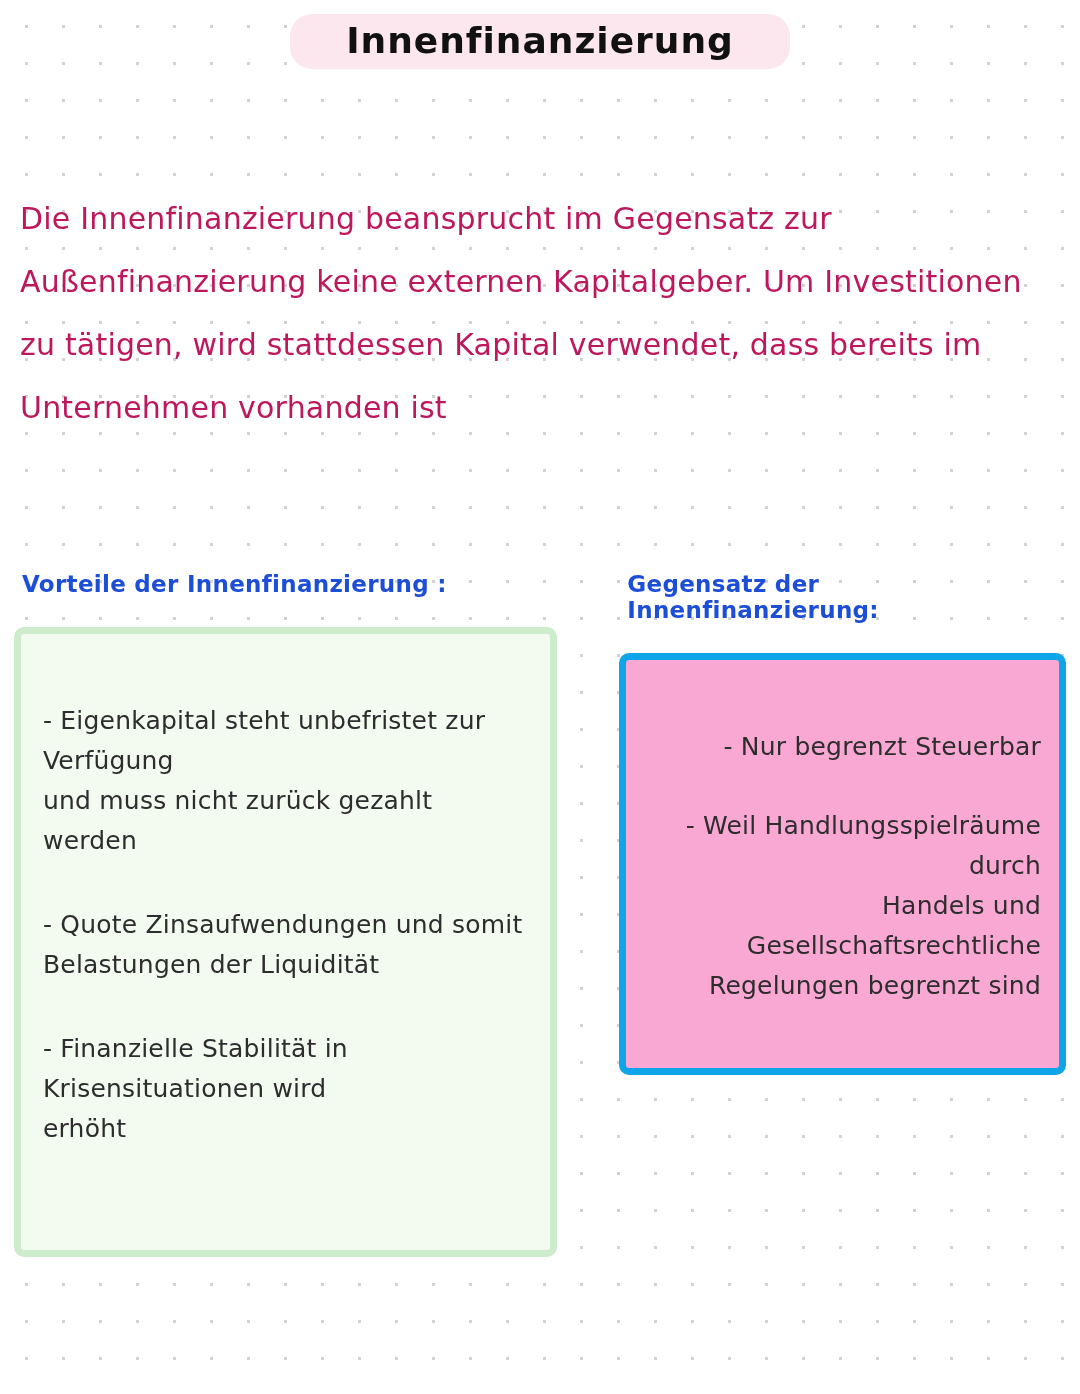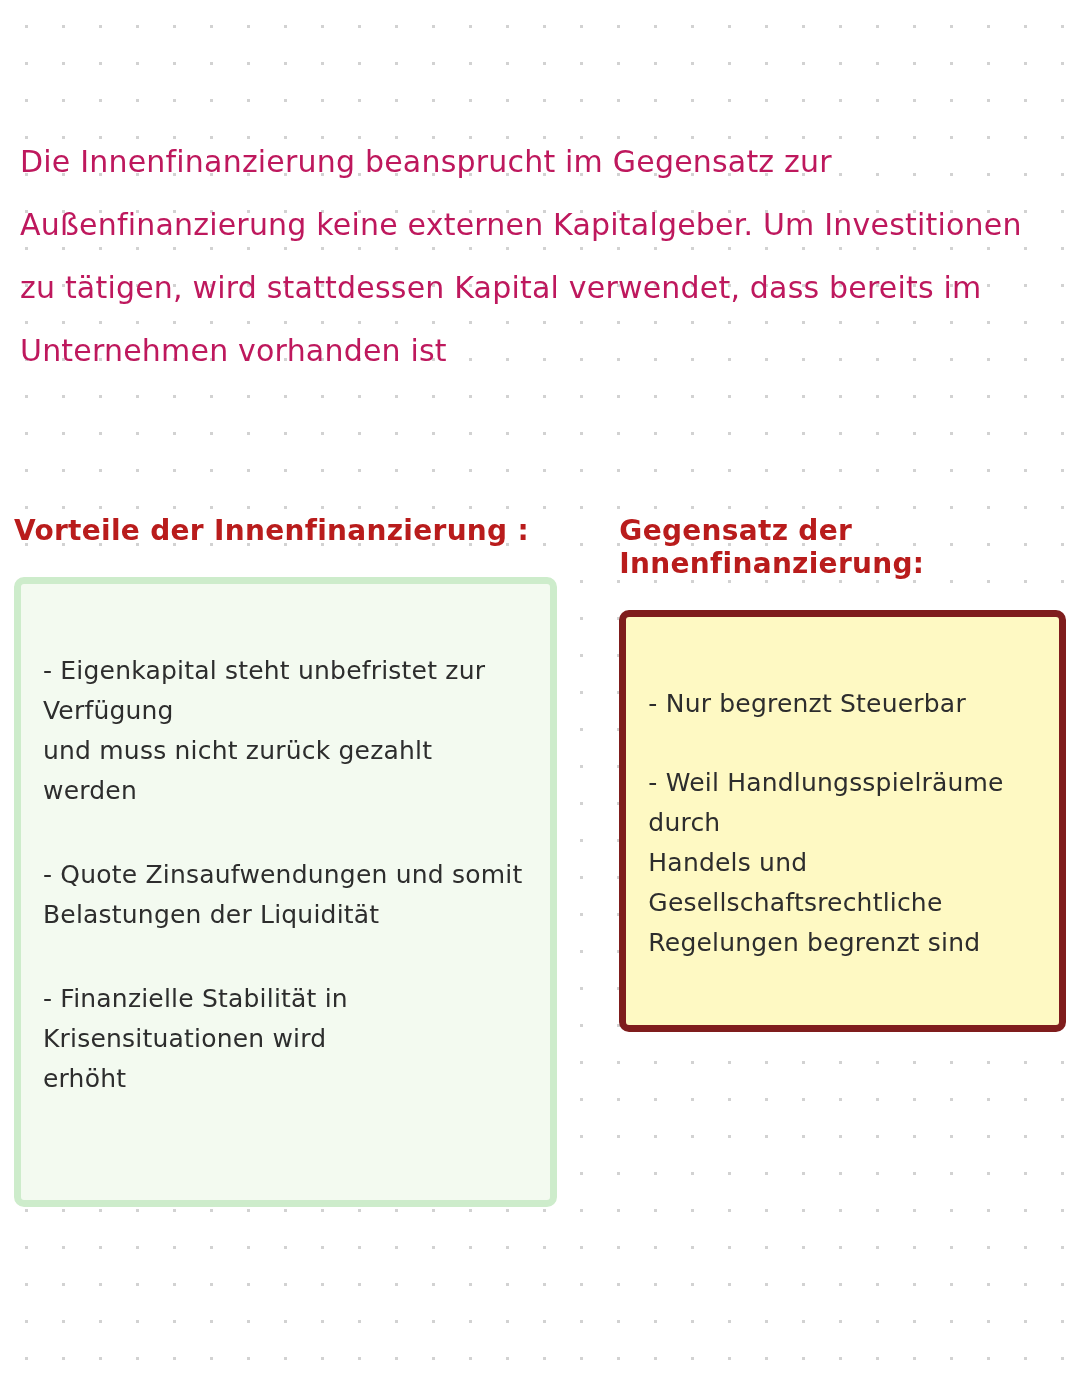--- a/index.html
+++ b/index.html
@@ -53,60 +53,64 @@
   
   .columns {
     display: flex;
     margin-top: 132px;
     align-items: flex-start;
   }
   .col-left  { width: 545px; margin-left: 0; }
   .col-right { width: 448px; margin-left: 62px; }
 
   .col-heading {
-    font-size: 28px;
+    font-size: 23px;
     font-weight: bold;
-    color: #b91c1c;
-    margin-left: 0;
+    color: #1d4ed8;
+    margin-left: 8px;
     letter-spacing: 0.3px;
   }
 
   .box {
     margin-top: 30px;
     border-radius: 10px;
     padding: 28px 18px 24px 22px;
   }
   .box-green {
     background: #f3faf0;
     border: 7px solid #cdeccb;
     min-height: 630px;
   }
   .box-pink {
-    background: #fef9c3;
-    border: 7px solid #7f1d1d;
+    background: #f9a8d4;
+    border: 7px solid #0ea5e9;
     min-height: 248px;
+    text-align: right;
   }
 
   .item {
     font-size: 25px;
     line-height: 40px;
     color: #2d2d2d;
     white-space: pre-line;
     margin-bottom: 44px;
     letter-spacing: 0.2px;
     margin-top: 39px;
   }
   .item:last-child { margin-bottom: 0; }
   .box-pink .item { margin-bottom: 38px; }
 </style>
 </head>
 <body>
 
 <div class="page">
 
+  <div class="title-row">
+    <h1 class="title">Innenfinanzierung</h1>
+  </div>
 
   <p class="intro">Die Innenfinanzierung beansprucht im Gegensatz zur Außenfinanzierung keine externen Kapitalgeber. Um Investitionen zu tätigen, wird stattdessen Kapital verwendet, dass bereits im Unternehmen vorhanden ist</p>
 
   <div class="columns">
 
     <div class="col-left">
       <h2 class="col-heading">Vorteile der Innenfinanzierung :</h2>
 
       <div class="box box-green">
         <p class="item">- Eigenkapital steht unbefristet zur Verfügung

